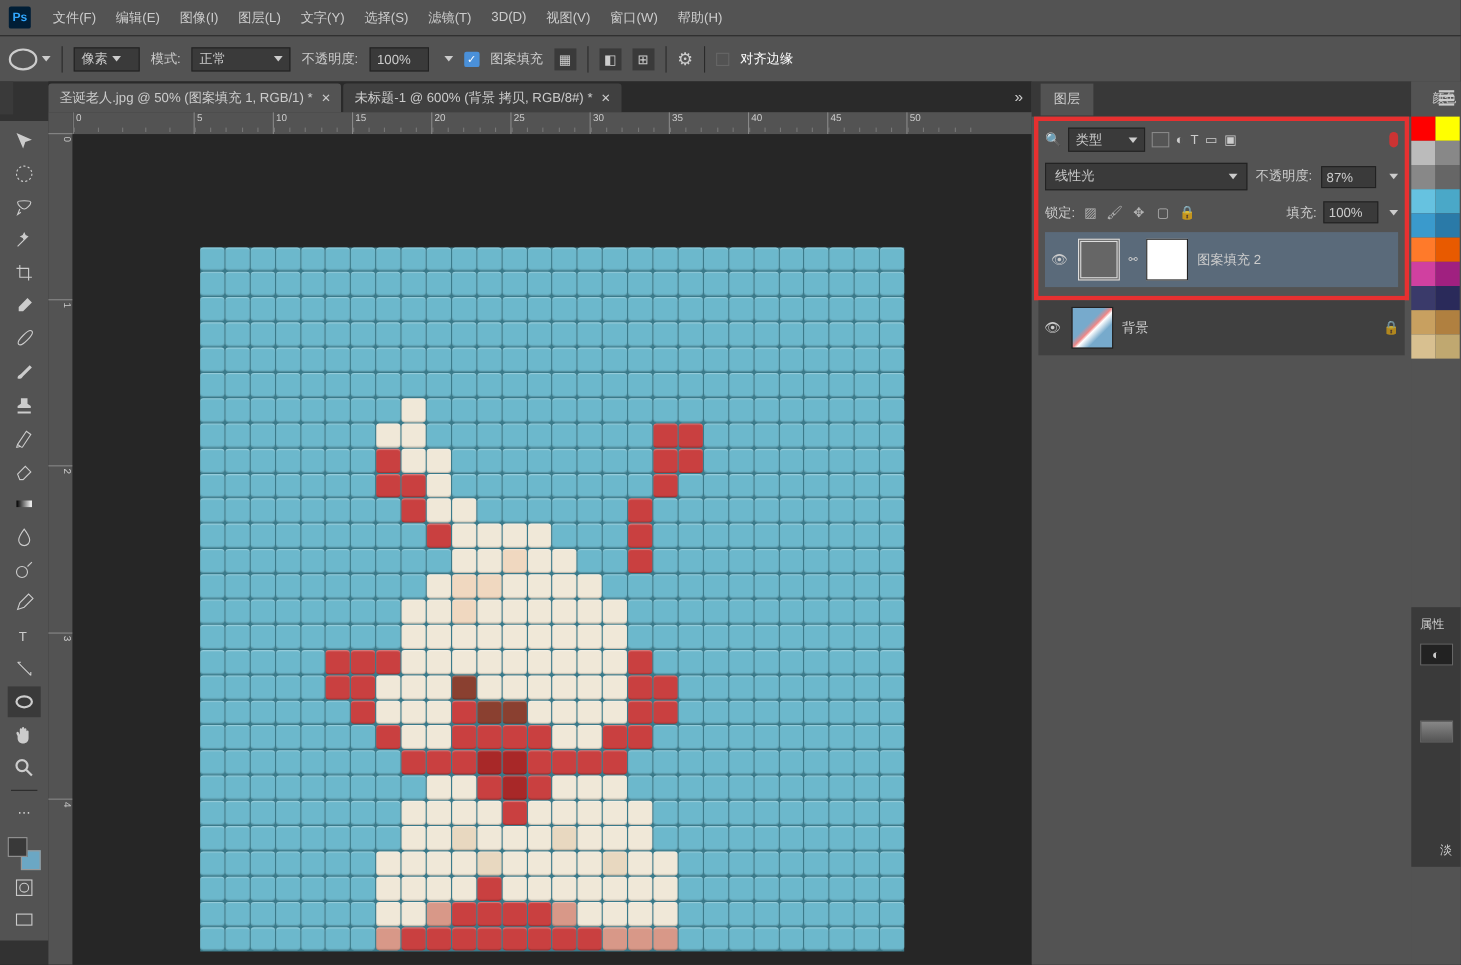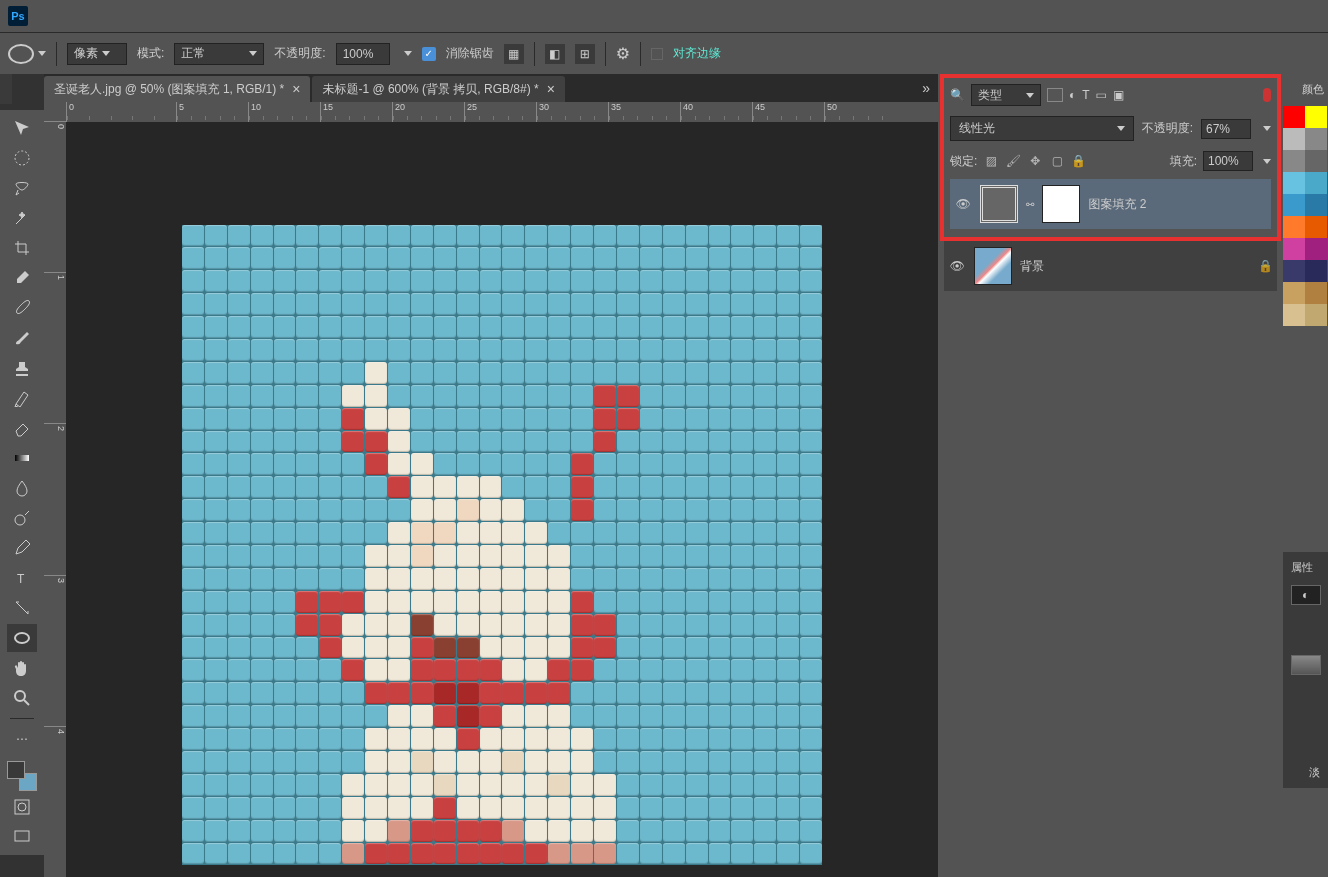--- a/index.html
+++ b/index.html
@@ -64,20 +64,33 @@
 .panel-menu{position:absolute;right:6px;top:8px;display:flex;flex-direction:column;gap:2px}
 .panel-menu span{width:14px;height:2px;background:#ccc}
 .tick-sub{position:absolute;bottom:0;left:0;right:0;height:6px;display:flex}
 .tick-sub i{flex:1;border-left:1px solid #777;height:4px}
 </style>
 </head>
 <body>
 
 <div class="titlebar">
   <div class="ps-logo">Ps</div>
+  <div class="menu" id="menu">
+      <div class="menu-item">文件(F)</div>
+      <div class="menu-item">编辑(E)</div>
+      <div class="menu-item">图像(I)</div>
+      <div class="menu-item">图层(L)</div>
+      <div class="menu-item">文字(Y)</div>
+      <div class="menu-item">选择(S)</div>
+      <div class="menu-item">滤镜(T)</div>
+      <div class="menu-item">3D(D)</div>
+      <div class="menu-item">视图(V)</div>
+      <div class="menu-item">窗口(W)</div>
+      <div class="menu-item">帮助(H)</div>
+    </div>
 </div>
 
 <div class="optionsbar">
   <span style="display:flex;align-items:center">
     <span class="tool-ellipse"></span>
     <span class="drop-arrow"></span>
   </span>
   <span style="width:1px;height:24px;background:#2a2a2a"></span>
   <div class="opt-select">
     <span>像素</span>
@@ -87,30 +100,30 @@
   <div class="opt-select" style="min-width:90px">
     <span>正常</span>
       <span class="drop-arrow" style="margin-left:auto"></span>
   </div>
   <span class="opt-label">不透明度:</span>
   <div class="opt-select" style="min-width:54px">
     <span>100%</span>
   </div>
   <span class="drop-arrow"></span>
   <span class="checkbox">✓</span>
-  <span>消除锯齿</span>
+  <span>图案填充</span>
   <span class="opt-icon">▦</span>
   <span style="width:1px;height:24px;background:#2a2a2a"></span>
   <span class="opt-icon">◧</span>
   <span class="opt-icon">⊞</span>
   <span style="width:1px;height:24px;background:#2a2a2a"></span>
   <span style="font-size:16px">⚙</span>
   <span style="width:1px;height:24px;background:#2a2a2a"></span>
   <span style="width:12px;height:12px;border:1px solid #666"></span>
-  <span style="color:#5eead4">对齐边缘</span>
+  <span style="color:#ffffff">对齐边缘</span>
 </div>
 
 <div class="collapsed-panel"></div>
 
 <div class="toolbox" id="toolbox">
     <div class="tool">
       <svg viewBox="0 0 18 18">
         <path d="M2 2l14 6-6 2-2 6z" fill="#ccc"></path>
       </svg>
     </div>
@@ -1122,20 +1135,29 @@
         <div class="px" style="background: rgb(108, 184, 204);"></div>
         <div class="px" style="background: rgb(108, 184, 204);"></div>
         <div class="px" style="background: rgb(108, 184, 204);"></div>
         <div class="px" style="background: rgb(108, 184, 204);"></div>
       </div>
   </div>
 </div>
 
 <div class="right-area">
   <div class="layers-panel">
+    <div class="panel-tabs">
+      <div class="panel-tab">图层</div>
+      <div class="panel-menu">
+          <span></span>
+          <span></span>
+          <span></span>
+          <span></span>
+        </div>
+    </div>
 
     <div class="highlight-box">
       <div class="filter-row">
         <span>🔍</span>
         <div class="opt-select" style="min-width:70px">
           <span>类型</span>
             <span class="drop-arrow" style="margin-left:auto"></span>
         </div>
         <span class="small-ic"></span>
         <span>◐</span>
@@ -1144,21 +1166,21 @@
         <span>▣</span>
         <span style="margin-left:auto;width:8px;height:14px;background:linear-gradient(#c33,#c33);border-radius:4px"></span>
       </div>
 
       <div class="blend-row">
         <div class="blend-select">
           <span>线性光</span>
             <span class="drop-arrow"></span>
         </div>
         <span>不透明度:</span>
-        <div class="pct-input">67%</div>
+        <div class="pct-input">87%</div>
         <span class="drop-arrow"></span>
       </div>
 
       <div class="lock-row">
         <span>锁定:</span>
         <span class="lock-icon">▨</span>
         <span class="lock-icon">🖌</span>
         <span class="lock-icon">✥</span>
         <span class="lock-icon">▢</span>
         <span class="lock-icon">🔒</span>

